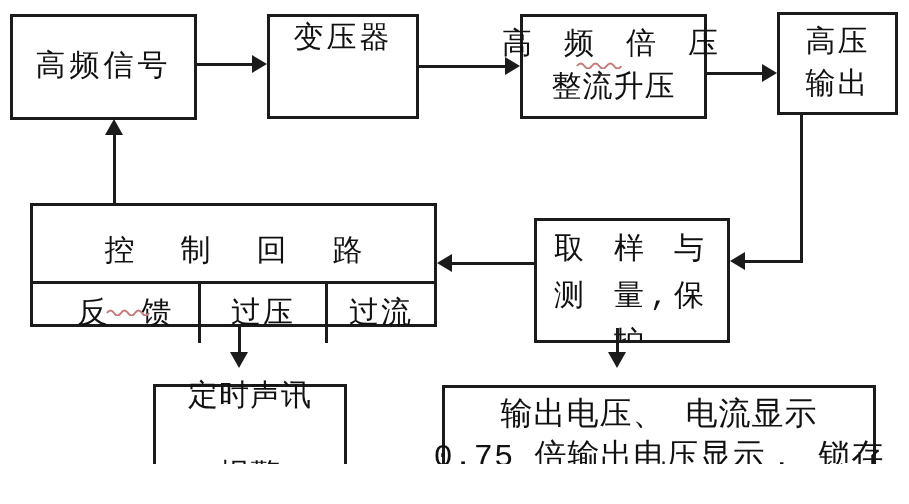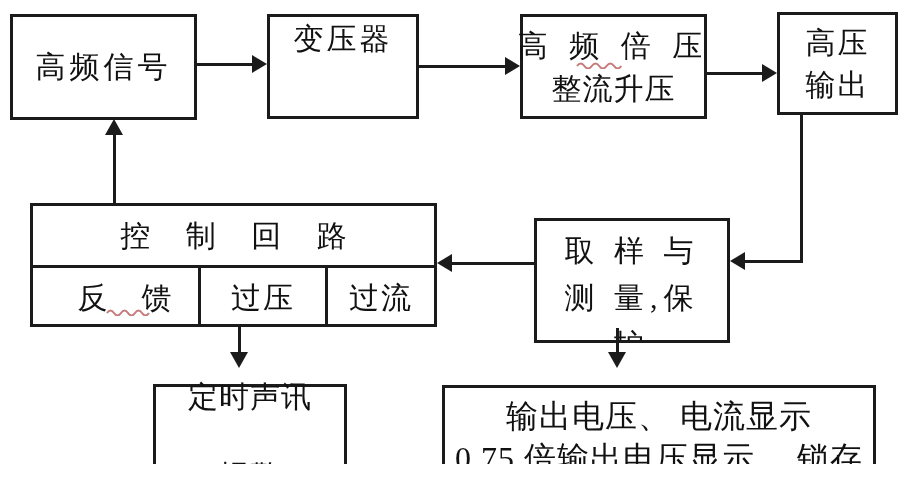--- a/index.html
+++ b/index.html
@@ -1,39 +1,39 @@
 <!DOCTYPE html>
 <html><head>
 <meta charset="utf-8">
 <style>
   html, body { margin: 0; padding: 0; background: #ffffff; }
   .canvas {
     position: relative; width: 909px; height: 464px;
     background: #ffffff; color: #111111;
-    font-family: Liberation Serif, serif; overflow: hidden;
+    font-family: Liberation Mono, monospace; overflow: hidden;
   }
   .box {
     position: absolute; box-sizing: border-box;
     border: 3px solid #1b1b1b; background: #ffffff;
     display: flex; flex-direction: column; align-items: center; justify-content: center;
     text-align: center; font-size: 30px; line-height: 44px;
   }
   .box .ln { display: block; white-space: pre; }
   
   .b-signal      { left: 10px;  top: 14px;  width: 187px; height: 106px; letter-spacing: 4px; }
   .b-transformer { left: 267px; top: 14px;  width: 152px; height: 105px; justify-content: flex-start; letter-spacing: 3px; }
   .b-multiplier  { left: 520px; top: 14px;  width: 187px; height: 105px; line-height: 43px; }
   .b-multiplier .l1 { letter-spacing: 7px; }
   .b-multiplier .l2 { letter-spacing: 1px; }
   .b-hv          { left: 777px; top: 12px;  width: 121px; height: 103px; line-height: 42px; letter-spacing: 2px; }
   .b-control     { left: 30px;  top: 203px; width: 407px; height: 124px; display: block; padding: 0; }
   .ctl-title {
     box-sizing: border-box; height: 62px; border-bottom: 3px solid #1b1b1b;
     display: flex; align-items: center; justify-content: center;
-    font-size: 30px; letter-spacing: 14px; padding-left: 14px;
+    font-size: 30px; letter-spacing: 14px; padding-left: 14px; margin-top: 16px;
   }
   .ctl-row { display: flex; height: 59px; }
   .ctl-cell {
     box-sizing: border-box; display: flex; align-items: center; justify-content: center;
     font-size: 30px; letter-spacing: 2px; border-right: 3px solid #1b1b1b; white-space: pre;
   }
   .ctl-cell.c1 { width: 168px; padding-left: 20px; }
   .ctl-cell.c2 { width: 127px; }
   .ctl-cell.c3 { flex: 1; border-right: none; }
   .b-sampling {

